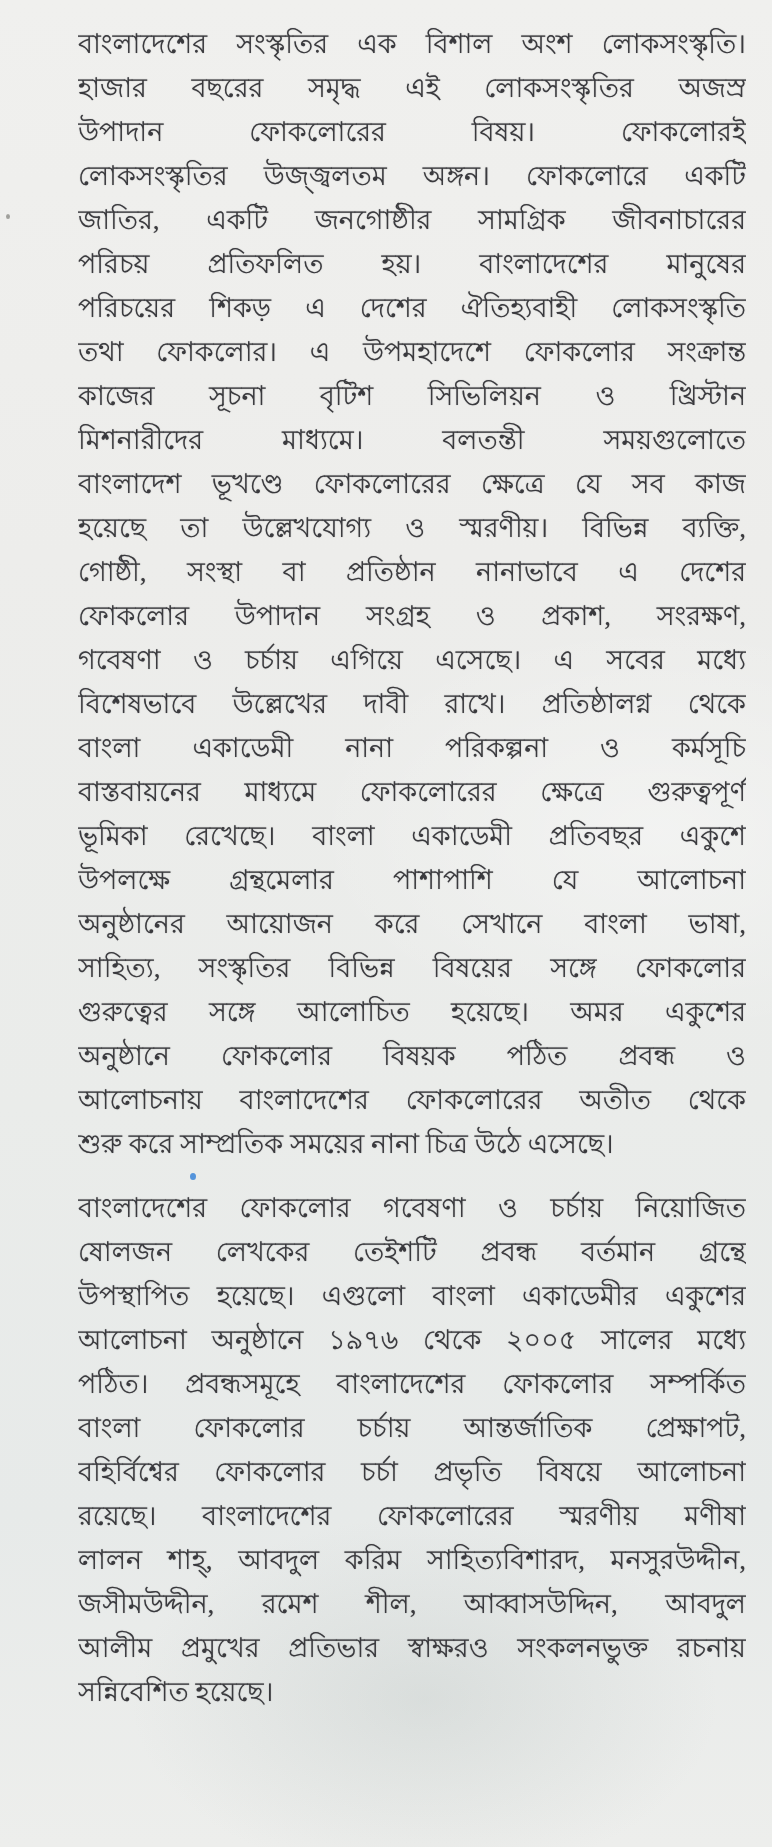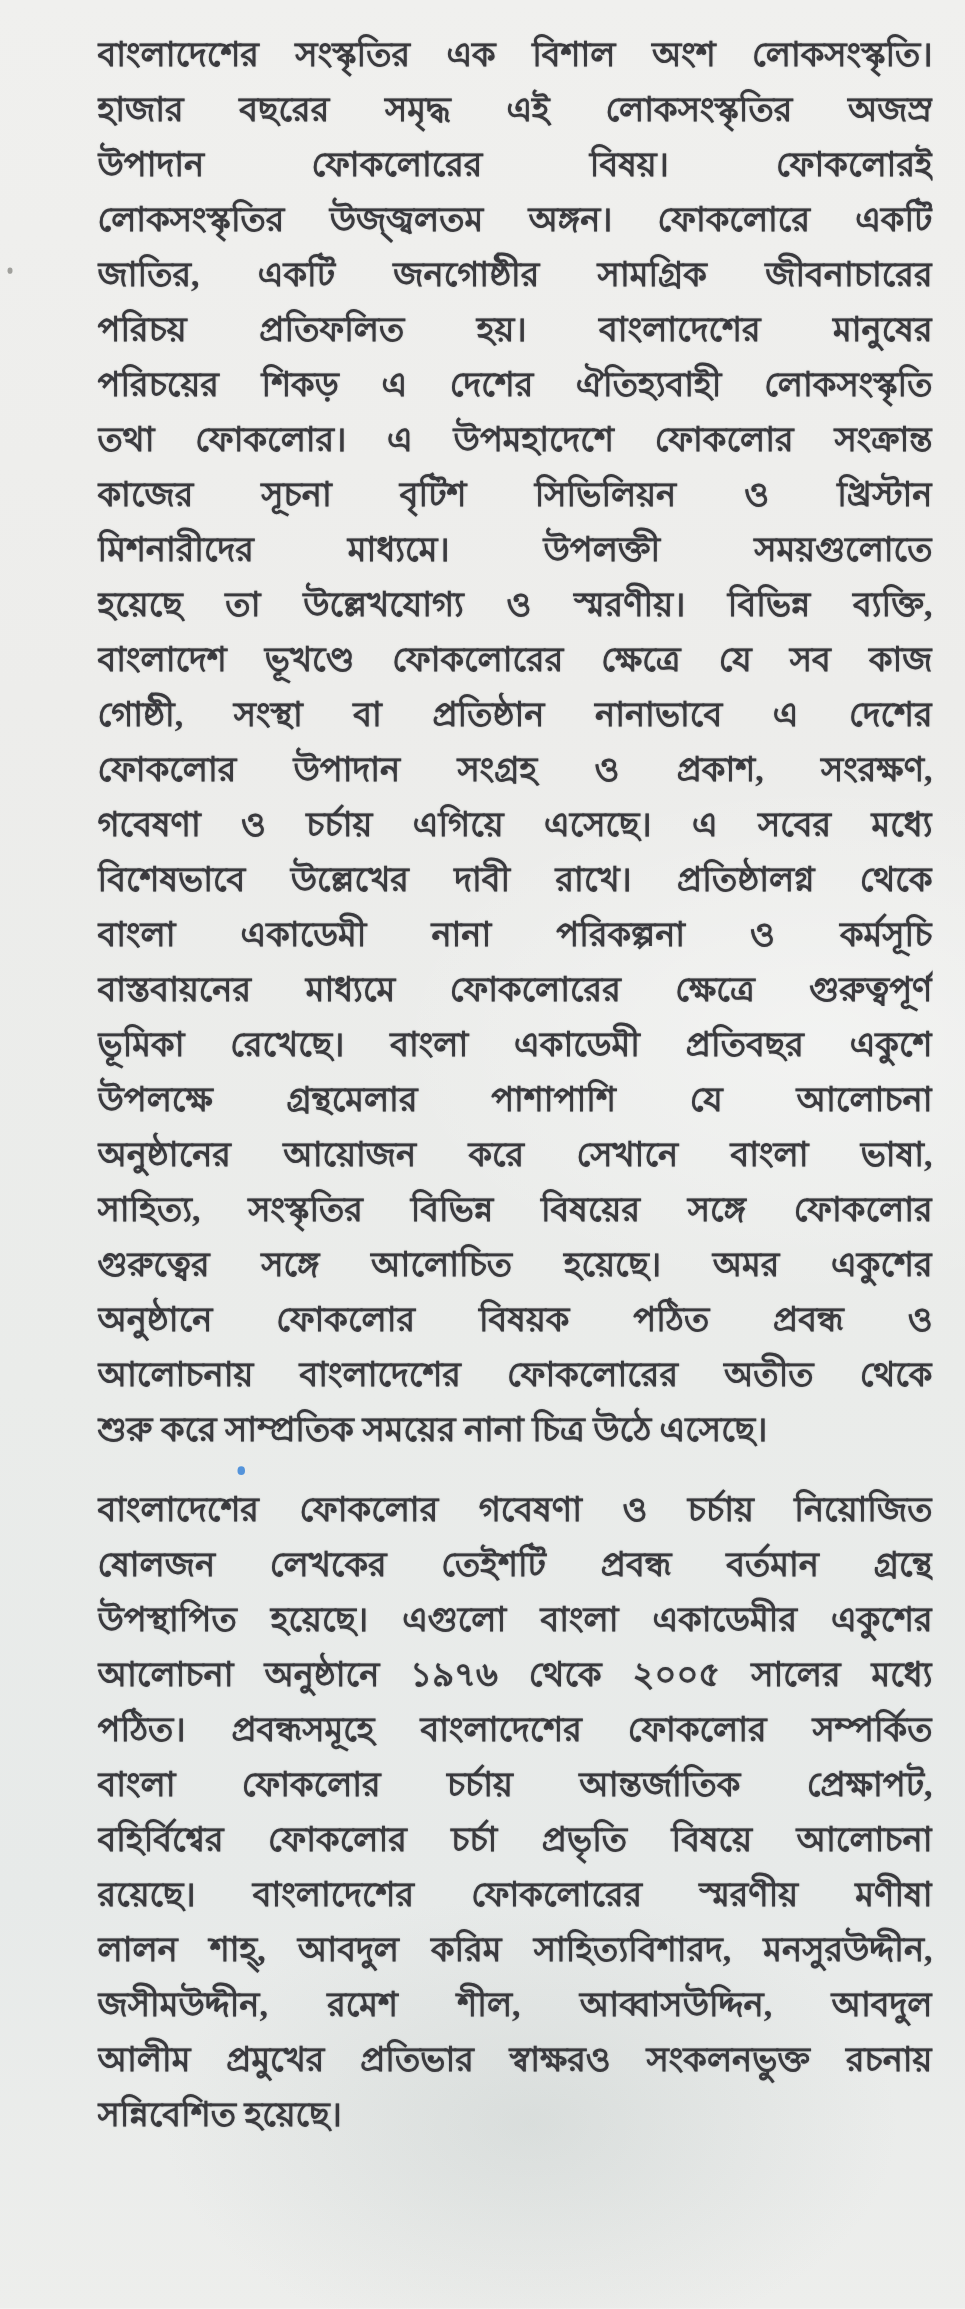--- a/index.html
+++ b/index.html
@@ -24,21 +24,21 @@
     inset: 0;
   }
 
   .text-block {
     position: absolute;
     left: 78px;
     top: 22px;
     width: 668px;
     color: #3a3a3e;
     font-size: 27px;
-    font-weight: 700;
+    font-weight: 400;
     text-shadow: 0 0 1px rgba(58,58,62,0.55);
   }
 
   .paragraph { margin: 0; }
   .paragraph + .paragraph { margin-top: 20px; }
 
   .line {
     height: 44px;
     line-height: 44px;
     overflow: hidden;
@@ -81,23 +81,23 @@
     <div class="paragraph">
       <div class="line">বাংলাদেশের সংস্কৃতির এক বিশাল অংশ লোকসংস্কৃতি।</div>
       <div class="line">হাজার বছরের সমৃদ্ধ এই লোকসংস্কৃতির অজস্র</div>
       <div class="line">উপাদান ফোকলোরের বিষয়। ফোকলোরই</div>
       <div class="line">লোকসংস্কৃতির উজ্জ্বলতম অঙ্গন। ফোকলোরে একটি</div>
       <div class="line">জাতির, একটি জনগোষ্ঠীর সামগ্রিক জীবনাচারের</div>
       <div class="line">পরিচয় প্রতিফলিত হয়। বাংলাদেশের মানুষের</div>
       <div class="line">পরিচয়ের শিকড় এ দেশের ঐতিহ্যবাহী লোকসংস্কৃতি</div>
       <div class="line">তথা ফোকলোর। এ উপমহাদেশে ফোকলোর সংক্রান্ত</div>
       <div class="line">কাজের সূচনা বৃটিশ সিভিলিয়ন ও খ্রিস্টান</div>
-      <div class="line">মিশনারীদের মাধ্যমে। উপলক্তী সময়গুলোতে</div>
+      <div class="line">মিশনারীদের মাধ্যমে। বলতম্তী সময়গুলোতে</div>
+      <div class="line">বাংলাদেশ ভূখণ্ডে ফোকলোরের ক্ষেত্রে যে সব কাজ</div>
       <div class="line">হয়েছে তা উল্লেখযোগ্য ও স্মরণীয়। বিভিন্ন ব্যক্তি,</div>
-      <div class="line">বাংলাদেশ ভূখণ্ডে ফোকলোরের ক্ষেত্রে যে সব কাজ</div>
       <div class="line">গোষ্ঠী, সংস্থা বা প্রতিষ্ঠান নানাভাবে এ দেশের</div>
       <div class="line">ফোকলোর উপাদান সংগ্রহ ও প্রকাশ, সংরক্ষণ,</div>
       <div class="line">গবেষণা ও চর্চায় এগিয়ে এসেছে। এ সবের মধ্যে</div>
       <div class="line">বিশেষভাবে উল্লেখের দাবী রাখে। প্রতিষ্ঠালগ্ন থেকে</div>
       <div class="line">বাংলা একাডেমী নানা পরিকল্পনা ও কর্মসূচি</div>
       <div class="line">বাস্তবায়নের মাধ্যমে ফোকলোরের ক্ষেত্রে গুরুত্বপূর্ণ</div>
       <div class="line">ভূমিকা রেখেছে। বাংলা একাডেমী প্রতিবছর একুশে</div>
       <div class="line">উপলক্ষে গ্রন্থমেলার পাশাপাশি যে আলোচনা</div>
       <div class="line">অনুষ্ঠানের আয়োজন করে সেখানে বাংলা ভাষা,</div>
       <div class="line">সাহিত্য, সংস্কৃতির বিভিন্ন বিষয়ের সঙ্গে ফোকলোর</div>

